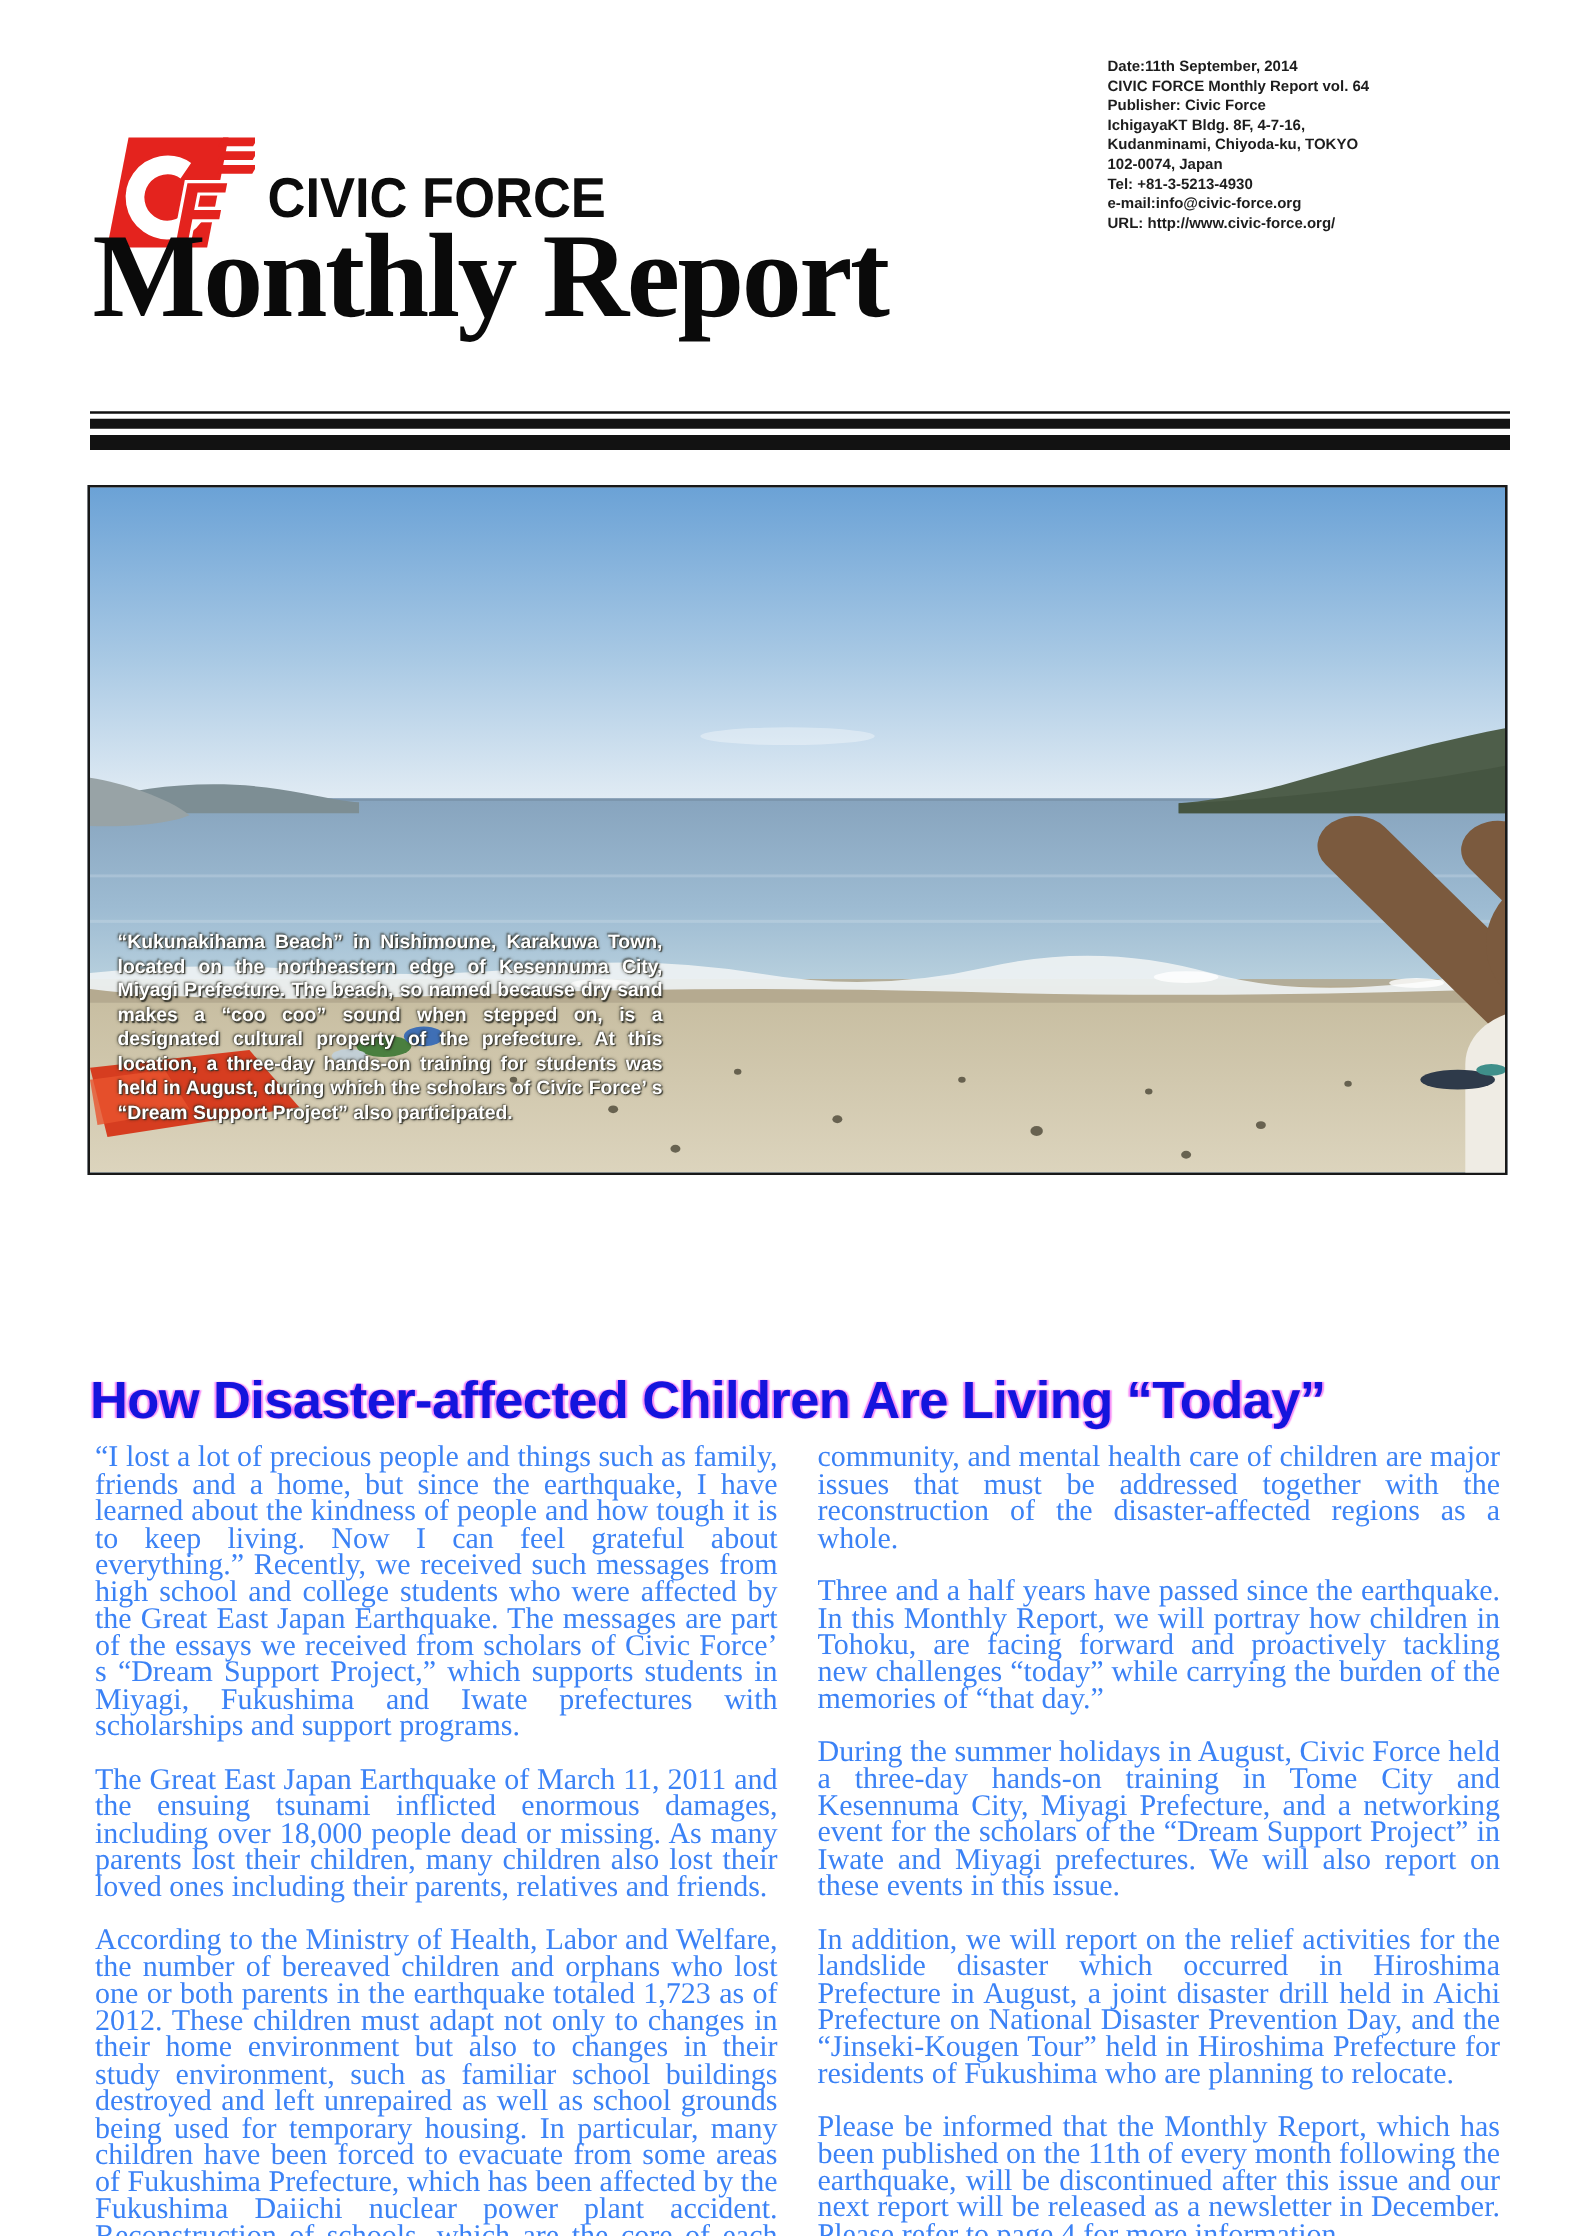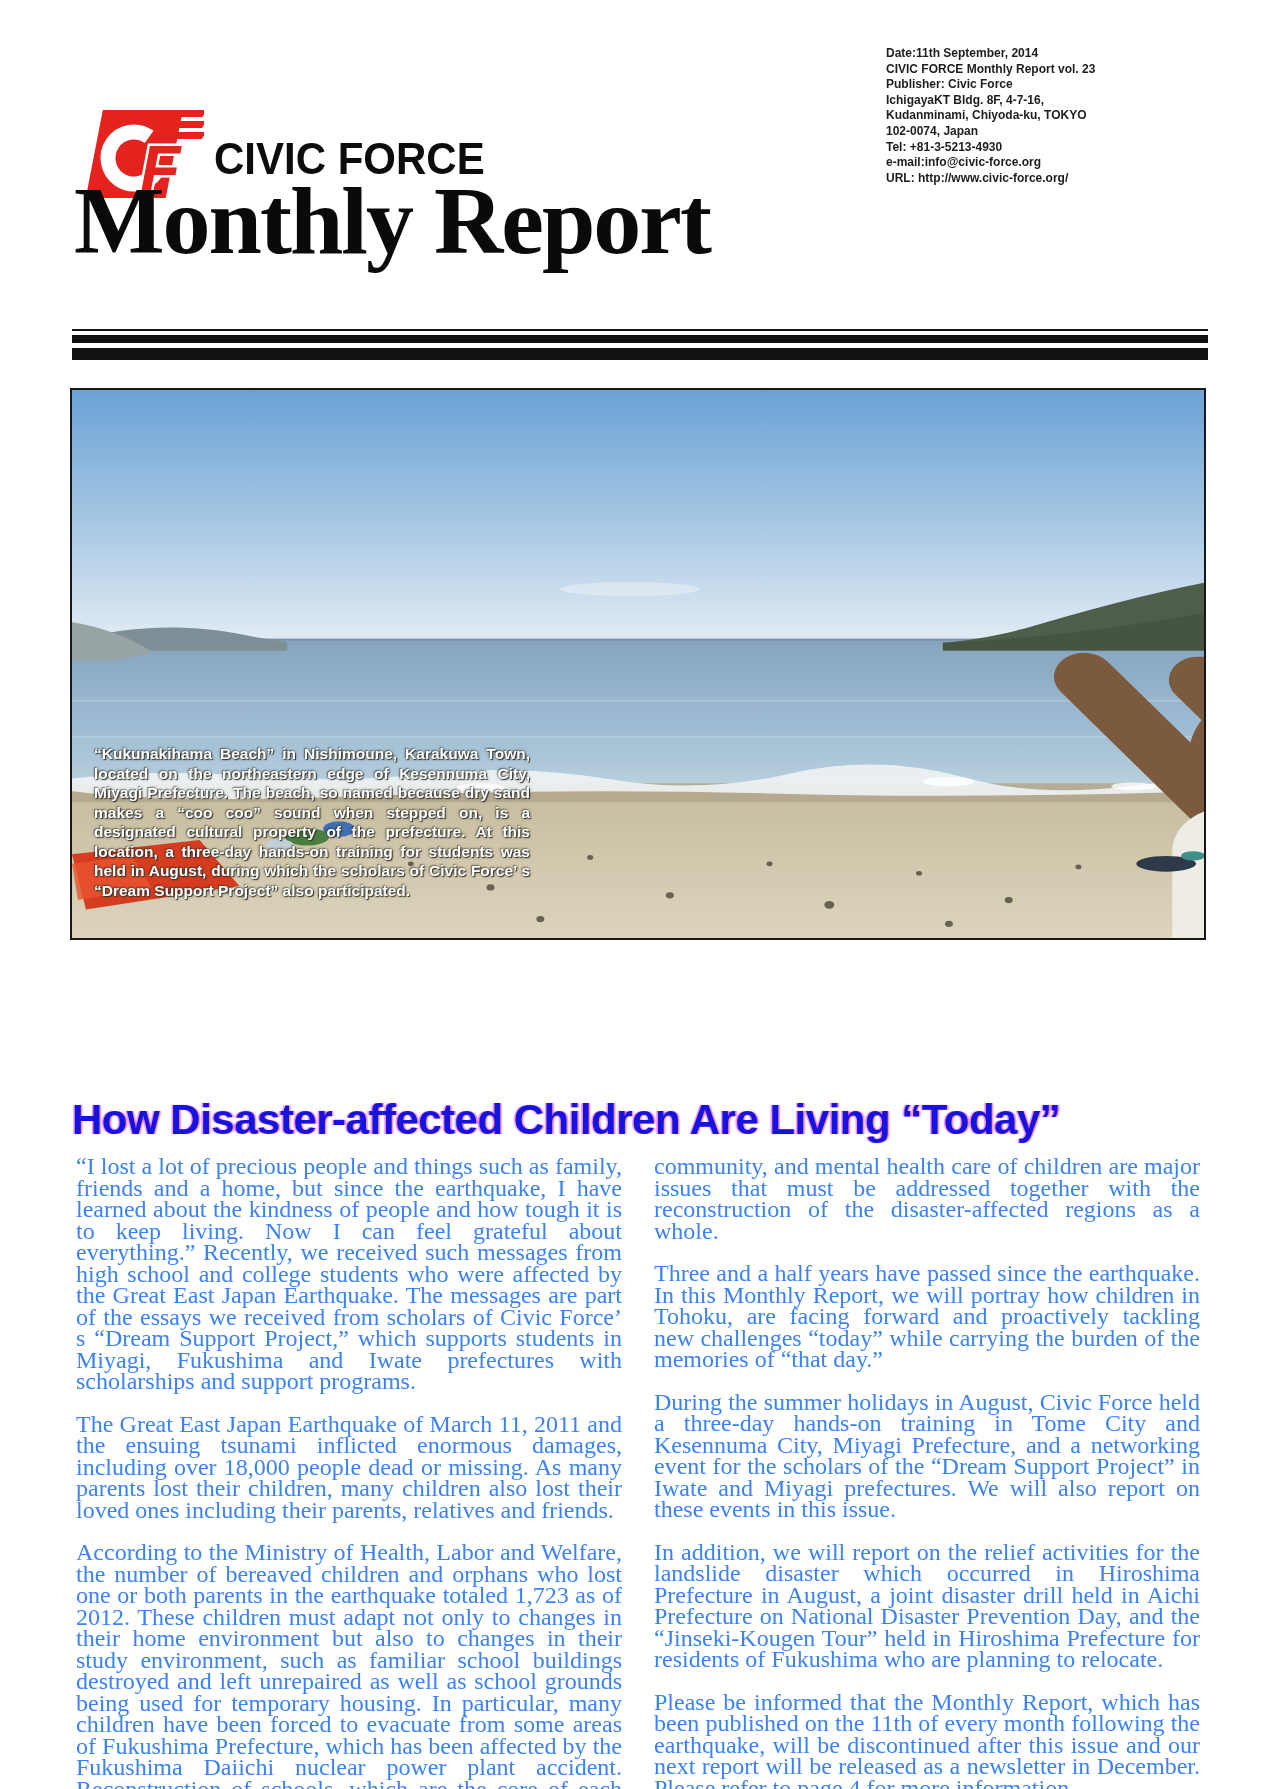--- a/index.html
+++ b/index.html
@@ -51,21 +51,21 @@
   .col{width:546px;font-size:24px;line-height:21.5px;text-align:justify;color:#3b82f6;}
   .col p{margin:0 0 21px 0;}
 </style>
 </head>
 <body>
 
 <div id="page">
 
   <div class="publisher-info">
     <div>Date:11th September, 2014</div>
-    <div>CIVIC FORCE Monthly Report vol. 23</div>
+    <div>CIVIC FORCE Monthly Report vol. 64</div>
     <div>Publisher: Civic Force</div>
     <div>IchigayaKT Bldg. 8F, 4-7-16,</div>
     <div>Kudanminami, Chiyoda-ku, TOKYO</div>
     <div>102-0074, Japan</div>
     <div>Tel: +81-3-5213-4930</div>
     <div>e-mail:info@civic-force.org</div>
     <div>URL: http://www.civic-force.org/</div>
   </div>
 
   <div class="logo-row">

